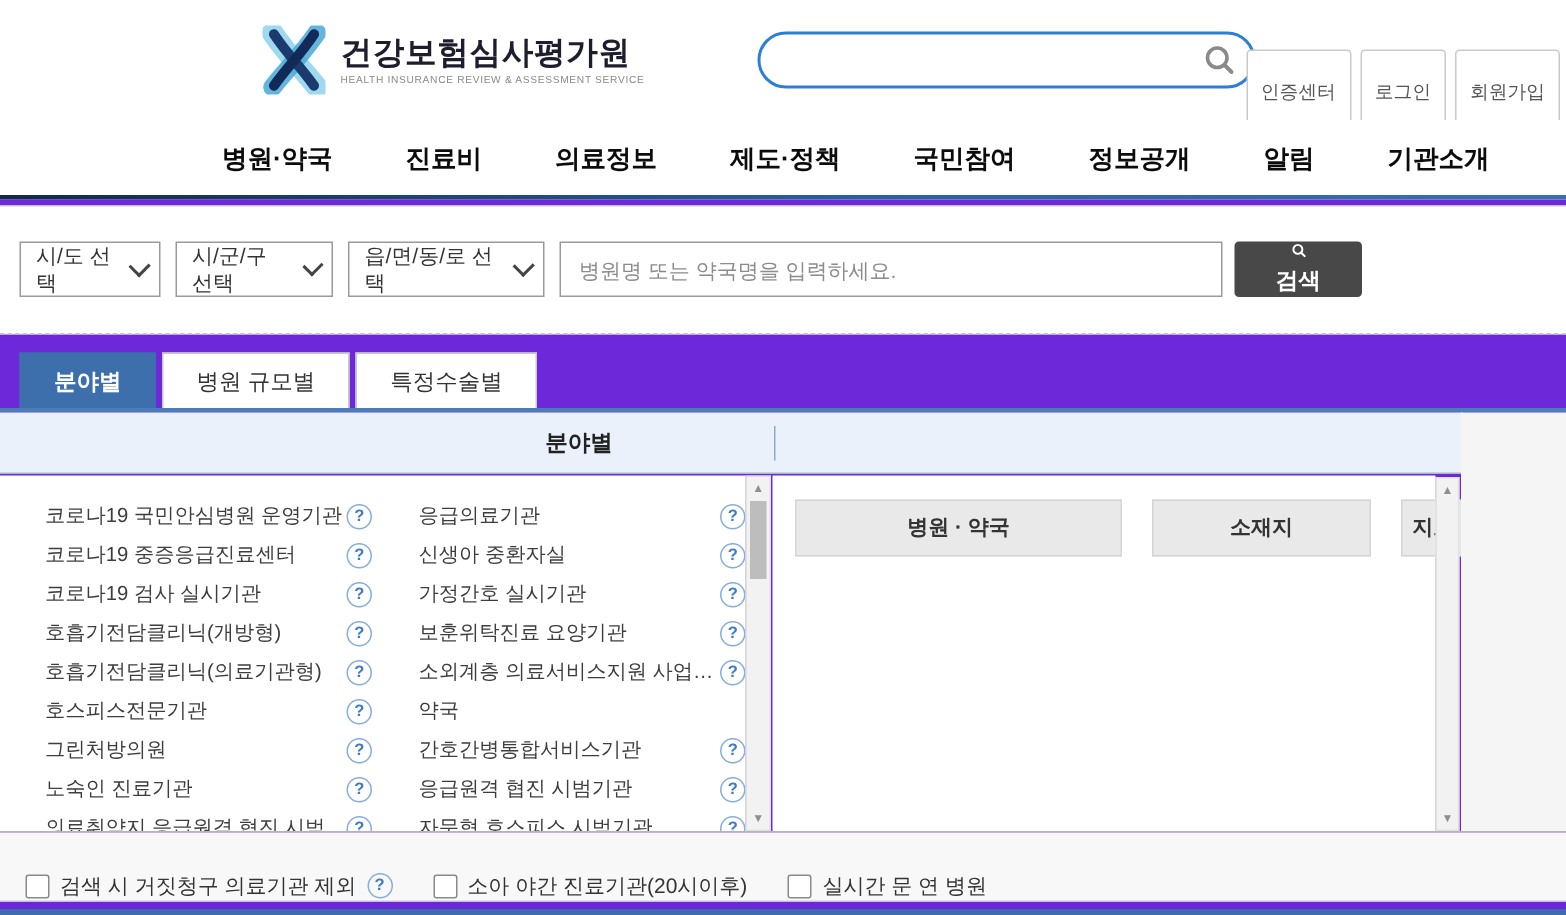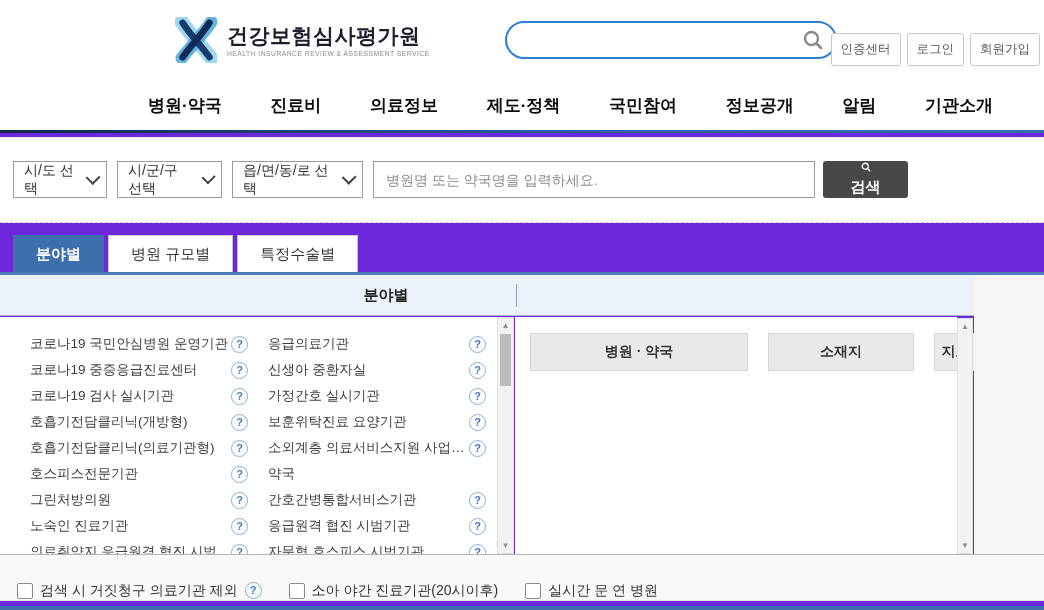--- a/index.html
+++ b/index.html
@@ -10,21 +10,21 @@
   .header{position:absolute;left:0;top:0;width:1044px;height:80px;background:#fff;}
   .logo{position:absolute;left:175px;top:17px;display:flex;align-items:center;gap:10px;}
   .logo-text .t1{font-size:21px;font-weight:bold;color:#1d1d2e;letter-spacing:.5px;line-height:24px;}
   .logo-text .t2{font-size:6.8px;color:#8a8a8a;letter-spacing:.45px;margin-top:2px;}
   .gsearch{position:absolute;left:505px;top:21px;width:328px;height:34px;border:2px solid #2d7fd6;
            border-radius:19px;background:#fff;display:flex;align-items:center;}
   .gsearch input{flex:1;border:none;outline:none;margin-left:16px;font-size:14px;background:transparent;}
   .gsearch .mag{margin-right:11px;display:flex;}
   .top-btns{position:absolute;right:4px;top:33px;display:flex;gap:6px;}
   .tbtn{background:#fff;border:1px solid #c9c9c9;border-radius:3px;color:#555;font-size:12.5px;
-        padding:8px 9px;font-family:inherit;cursor:pointer;line-height:15px;}
+        padding:20px 9px;font-family:inherit;cursor:pointer;line-height:15px;}
 
   
   .nav{position:absolute;left:0;top:80px;width:1044px;height:53px;background:#fff;}
   .nav-items{position:absolute;left:148px;top:0;width:845px;height:50px;display:flex;
              align-items:center;justify-content:space-between;}
   .nav-item{font-size:17px;font-weight:bold;color:#0c0c0c;text-decoration:none;cursor:pointer;}
   .nav-underline{position:absolute;left:0;top:50px;width:1044px;height:3px;
                  background:linear-gradient(90deg,#12284c,#2b5f9e 55%,#3a6fae);}
 
   
@@ -51,21 +51,21 @@
   
   .panelbar{position:absolute;left:0;top:275px;width:975px;height:41px;background:#eaf1fb;
             border-bottom:1px solid #aab7c8;box-sizing:border-box;}
   .panelbar .ptitle{position:absolute;left:330px;top:0;width:112px;height:40px;display:flex;align-items:center;
                     justify-content:center;font-size:15px;font-weight:bold;color:#222;}
   .panelbar .pdiv{position:absolute;left:516px;top:9px;width:1px;height:23px;background:#93a7c2;}
 
   
   .list-area{position:absolute;left:0;top:317px;width:497px;height:237px;background:#fff;overflow:hidden;}
   .cat-col{position:absolute;top:14px;width:218px;}
-  .cat-col.a{left:30px;} .cat-col.b{left:268px;}
+  .cat-col.a{left:30px;} .cat-col.b{left:279px;}
   .cat-row{height:26px;display:flex;align-items:center;justify-content:space-between;cursor:pointer;}
   .cat-label{font-size:13.5px;color:#3d3d3d;white-space:nowrap;overflow:hidden;}
   .help-icon{width:15px;height:15px;border:1.5px solid #85aeda;border-radius:50%;color:#3f7cc4;
              font-size:11px;font-weight:bold;line-height:15px;text-align:center;flex:0 0 auto;cursor:pointer;box-sizing:content-box;}
 
   
   .sbar{position:absolute;background:#f2f2f2;border:1px solid #e0e0e0;box-sizing:border-box;}
   .sbar .arr{position:absolute;left:0;width:100%;text-align:center;font-size:8px;color:#8f8f8f;cursor:pointer;}
   .sbar .arr.up{top:3px;} .sbar .arr.dn{bottom:3px;}
   .sbar .thumb{position:absolute;left:2px;width:11px;background:#bdbdbd;cursor:grab;}

